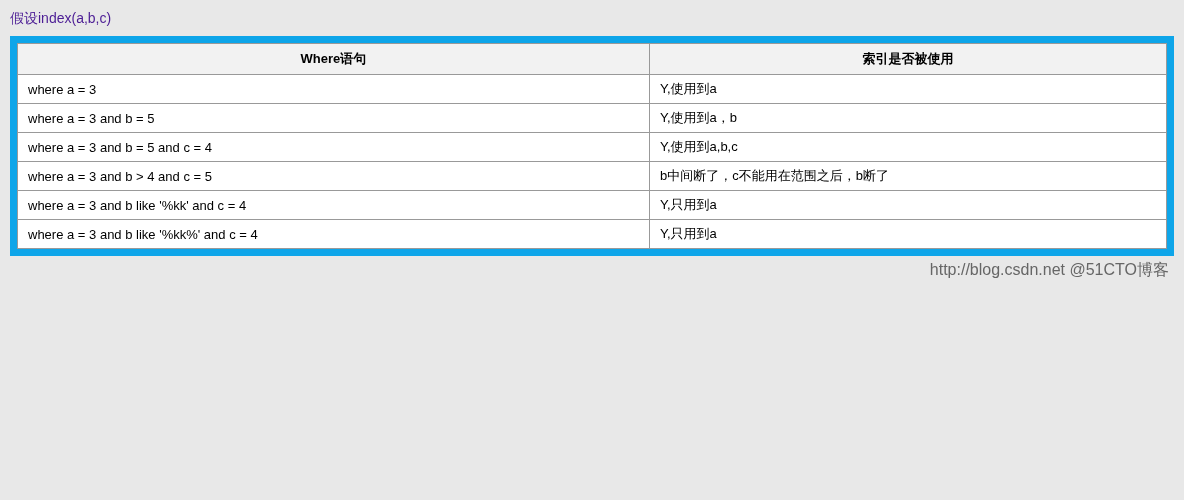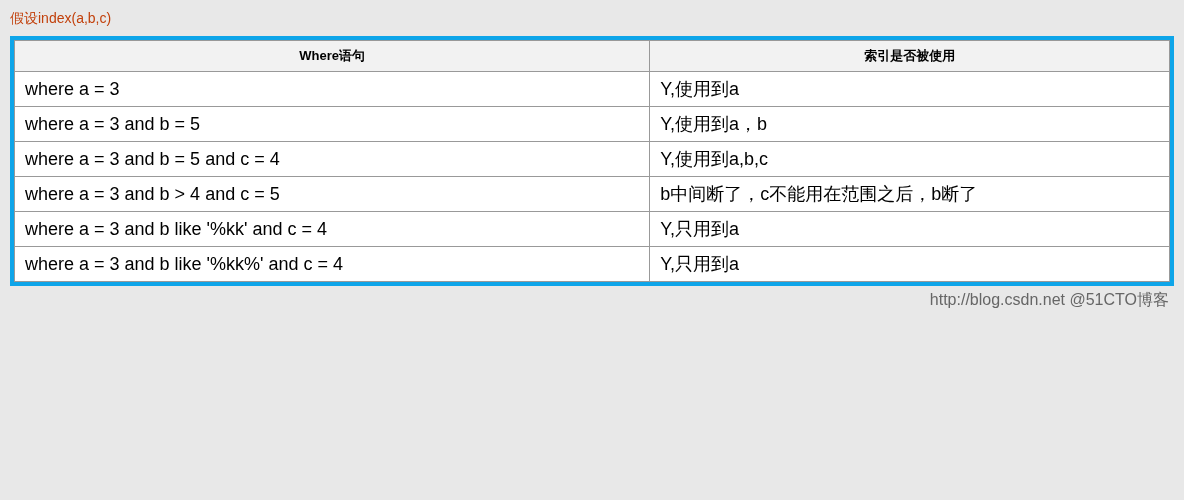--- a/index.html
+++ b/index.html
@@ -13,25 +13,25 @@
       font-family: SimSun, "宋体", Arial, sans-serif;
       font-size: 13px;
       padding: 10px;
       width: 1184px;
       min-height: 500px;
     }
 
     .page-title {
       font-size: 14px;
       margin-bottom: 8px;
-      color: #c2410c;
+      color: #4c1d95;
     }
 
     .table-container {
-      border: 4px solid #0ea5e9;
+      border: 7px solid #0ea5e9;
       background: #86efac;
     }
 
     table {
       width: 100%;
       border-collapse: collapse;
     }
 
     thead tr th {
       background: #f2f2f2;
@@ -39,21 +39,21 @@
       padding: 6px 12px;
       text-align: center;
       font-weight: bold;
       font-size: 13px;
     }
 
     tbody tr td {
       border: 1px solid #999;
       padding: 5px 10px;
       vertical-align: middle;
-      font-size: 18px;
+      font-size: 13px;
       color: #000;
     }
 
     tbody tr:nth-child(even) {
       background: #fff;
     }
 
     tbody tr:nth-child(odd) {
       background: #fff;
     }

